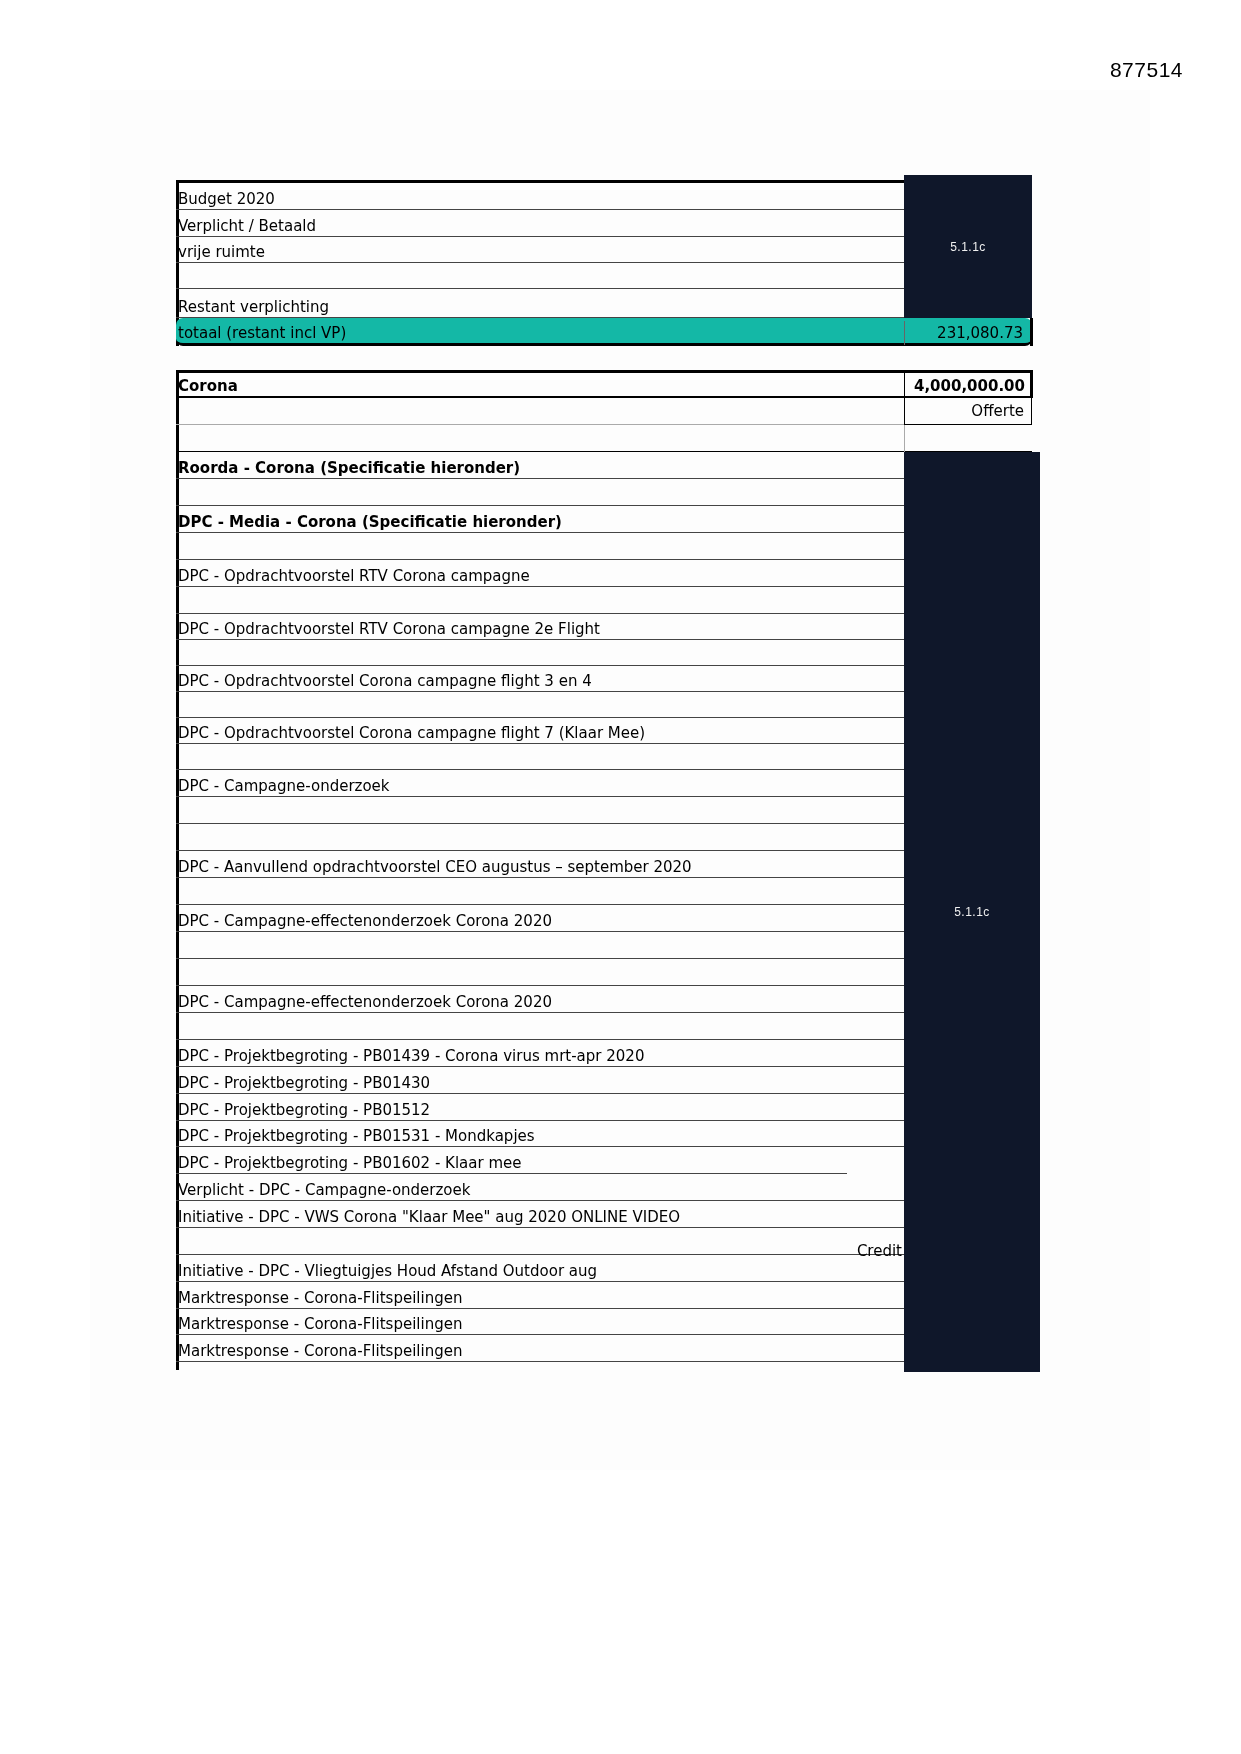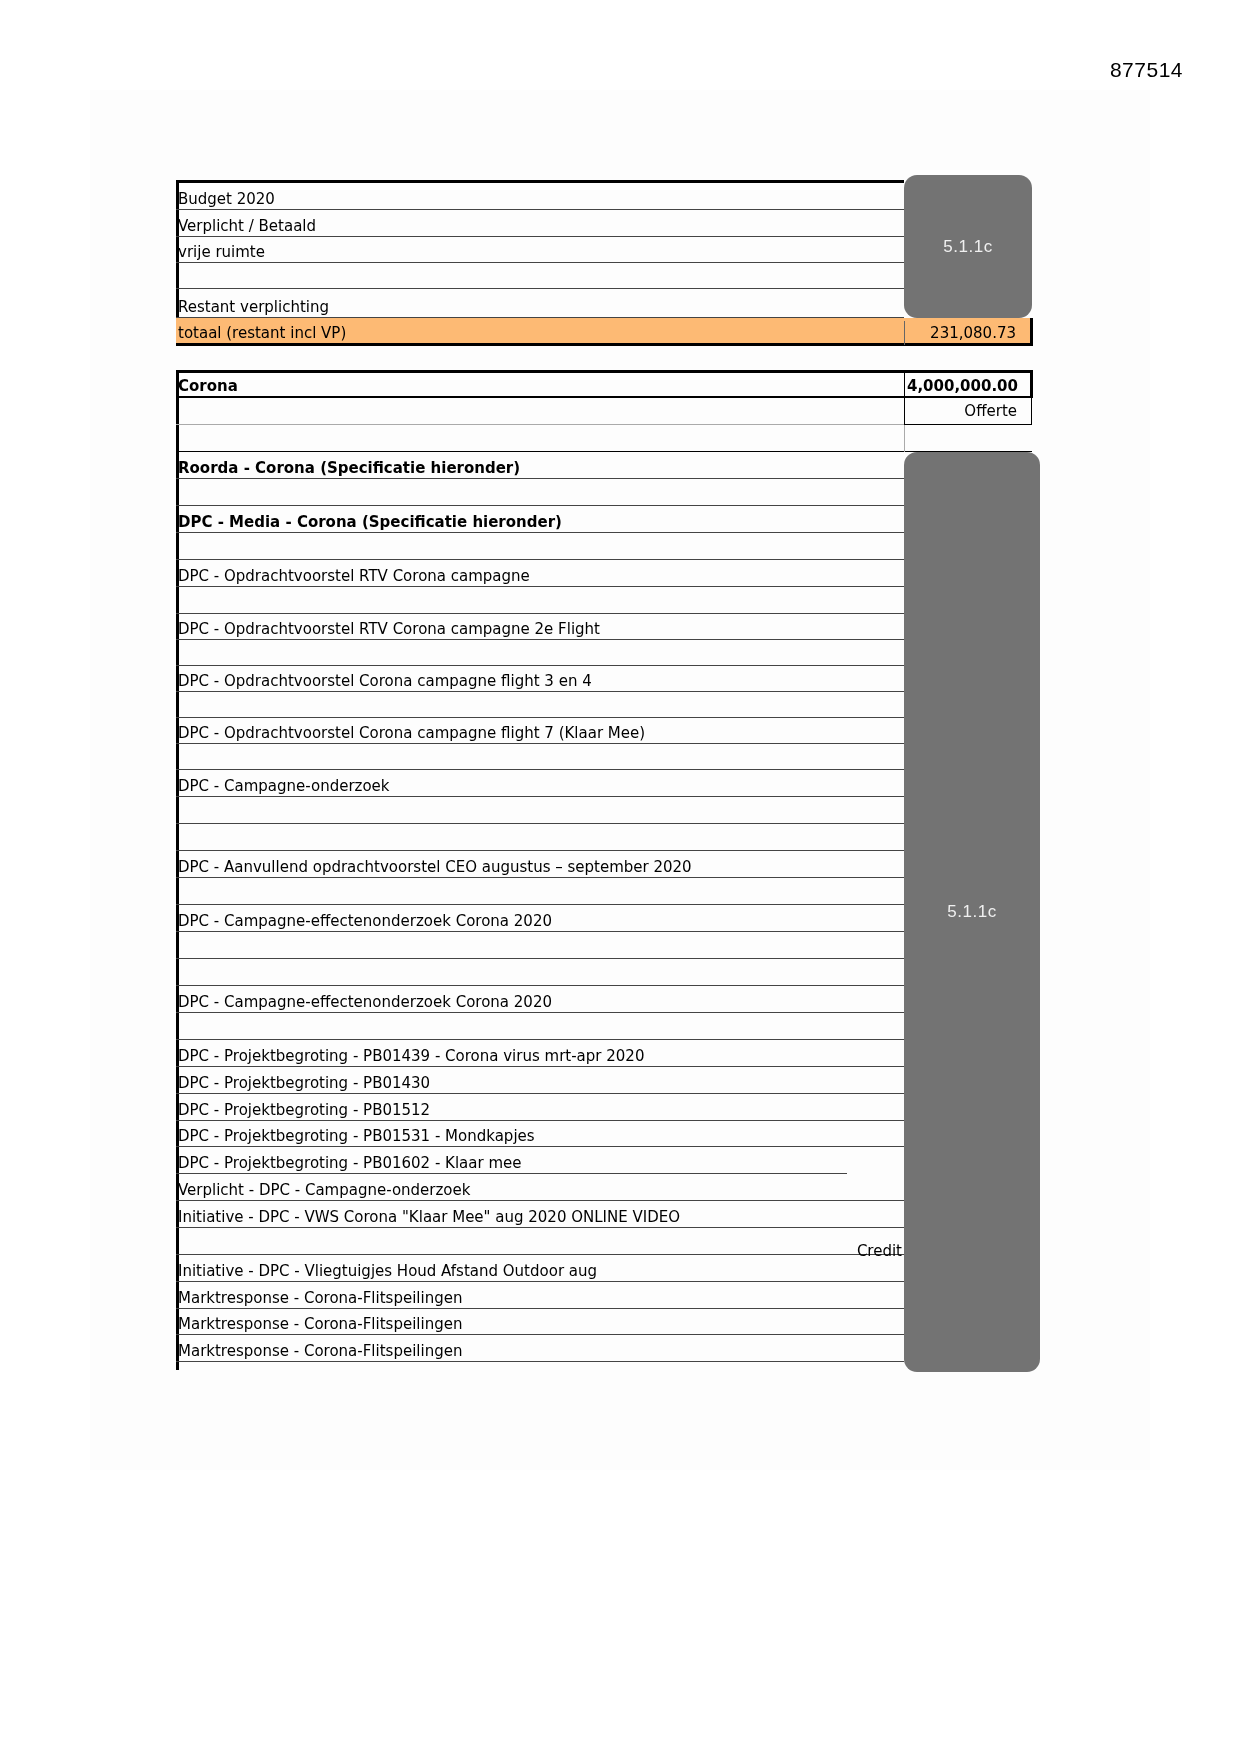--- a/index.html
+++ b/index.html
@@ -43,36 +43,35 @@
     .row.bold .label { font-weight: bold; text-align: center; }
     .left-border {
       position: absolute;
       left: 0; width: 3px; background: #000;
     }
     .thick-top {
       position: absolute; height: 3px; background: #000;
     }
     .redact {
       position: absolute;
-      background: #737373;
+      background: #0f172a;
       color: #f0f0f0;
       font-family: "Liberation Sans", sans-serif;
-      font-size: 17px;
+      font-size: 12px;
       display: flex; align-items: center; justify-content: center;
       letter-spacing: 0.5px;
-      border-radius: 13px;
     }
     .value-cell {
       position: absolute;
       text-align: right;
       box-sizing: border-box;
-      padding-right: 14px;
+      padding-right: 7px;
       white-space: nowrap;
     }
-    .green { background: #fdba74; }
+    .green { background: #14b8a6; border-radius: 7px; }
     .credit {
       position: absolute;
       white-space: nowrap;
     }
   </style>
 </head>
 <body>
 
 <div class="page-bg"></div>
 

